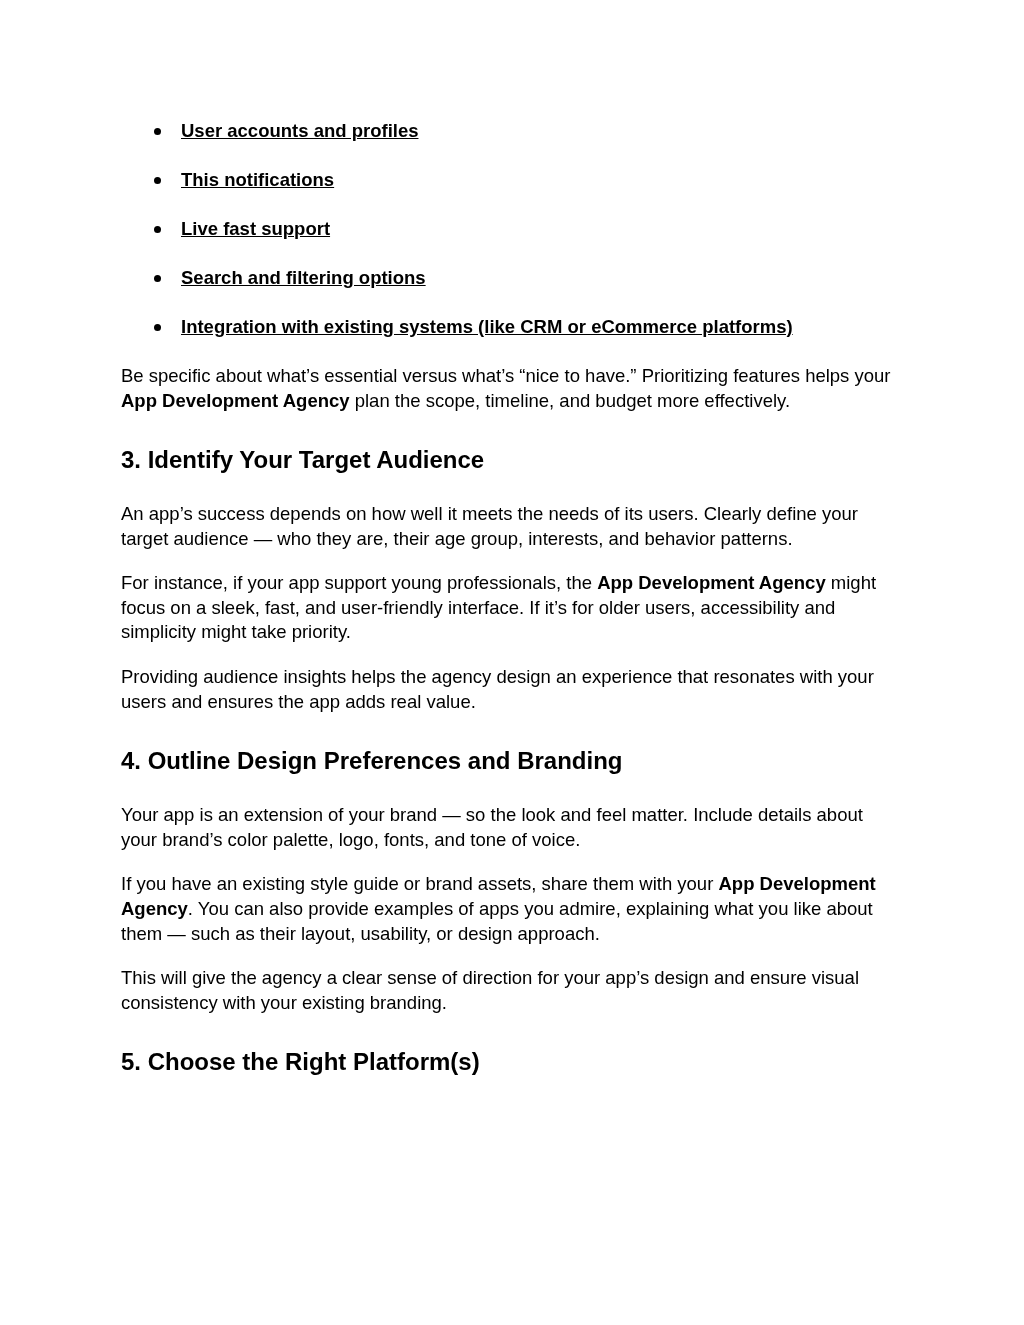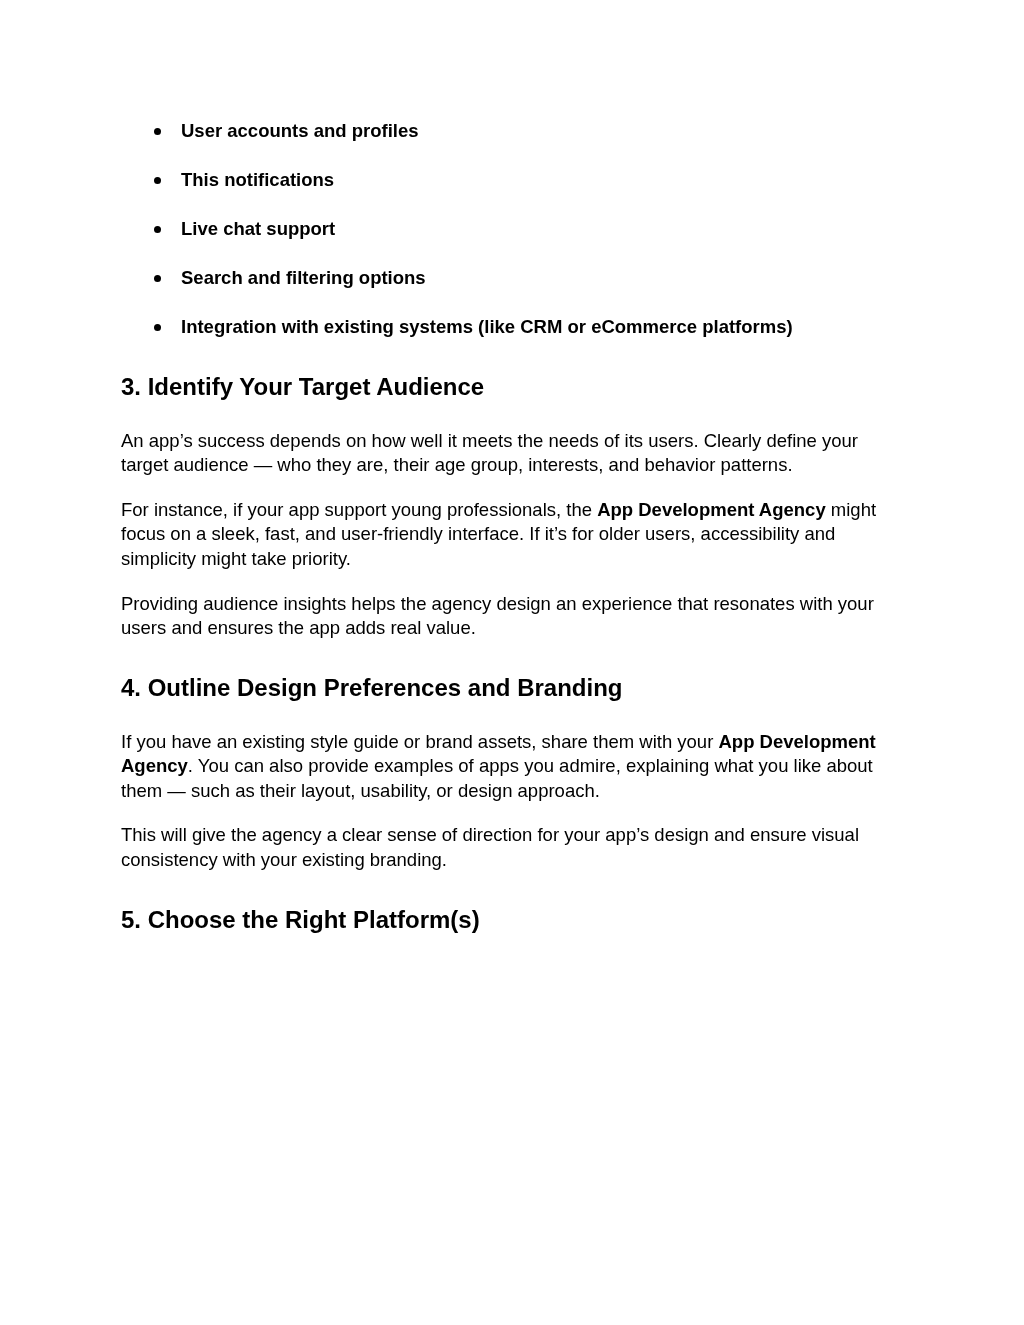--- a/index.html
+++ b/index.html
@@ -19,20 +19,21 @@
     width: 1024px;
     min-height: 1325px;
     background: #ffffff;
     padding: 119px 121px 60px 121px;
   }
   
   ul.feature-list {
     list-style: none;
     margin: 0 0 17px 0;
     padding: 0;
+    text-decoration: underline;
   }
   ul.feature-list li {
     position: relative;
     padding-left: 60px;
     font-size: 18.5px;
     line-height: 24.6px;
     font-weight: 700;
     margin-bottom: 24.4px;
   }
   ul.feature-list li .bullet {
@@ -69,43 +70,45 @@
     <li>
       <span class="bullet"></span>
       <span>User accounts and profiles</span>
     </li>
     <li>
       <span class="bullet"></span>
       <span>This notifications</span>
     </li>
     <li>
       <span class="bullet"></span>
-      <span>Live chat support</span>
+      <span>Live fast support</span>
     </li>
     <li>
       <span class="bullet"></span>
       <span>Search and filtering options</span>
     </li>
     <li>
       <span class="bullet"></span>
       <span>Integration with existing systems (like CRM or eCommerce platforms)</span>
     </li>
   </ul>
 
+  <p class="body-text"><span>Be specific about what’s essential versus what’s “nice to have.” Prioritizing features helps your </span><strong>App Development Agency</strong><span> plan the scope, timeline, and budget more effectively.</span></p>
 
   <h2 class="section-heading">3. Identify Your Target Audience</h2>
 
   <p class="body-text">An app’s success depends on how well it meets the needs of its users. Clearly define your target audience — who they are, their age group, interests, and behavior patterns.</p>
 
   <p class="body-text"><span>For instance, if your app support young professionals, the </span><strong>App Development Agency</strong><span> might focus on a sleek, fast, and user-friendly interface. If it’s for older users, accessibility and simplicity might take priority.</span></p>
 
   <p class="body-text">Providing audience insights helps the agency design an experience that resonates with your users and ensures the app adds real value.</p>
 
   <h2 class="section-heading">4. Outline Design Preferences and Branding</h2>
 
+  <p class="body-text">Your app is an extension of your brand — so the look and feel matter. Include details about your brand’s color palette, logo, fonts, and tone of voice.</p>
 
   <p class="body-text"><span>If you have an existing style guide or brand assets, share them with your </span><strong>App Development Agency</strong><span>. You can also provide examples of apps you admire, explaining what you like about them — such as their layout, usability, or design approach.</span></p>
 
   <p class="body-text">This will give the agency a clear sense of direction for your app’s design and ensure visual consistency with your existing branding.</p>
 
   <h2 class="section-heading">5. Choose the Right Platform(s)</h2>
 
 </div>
 
 </body></html>

